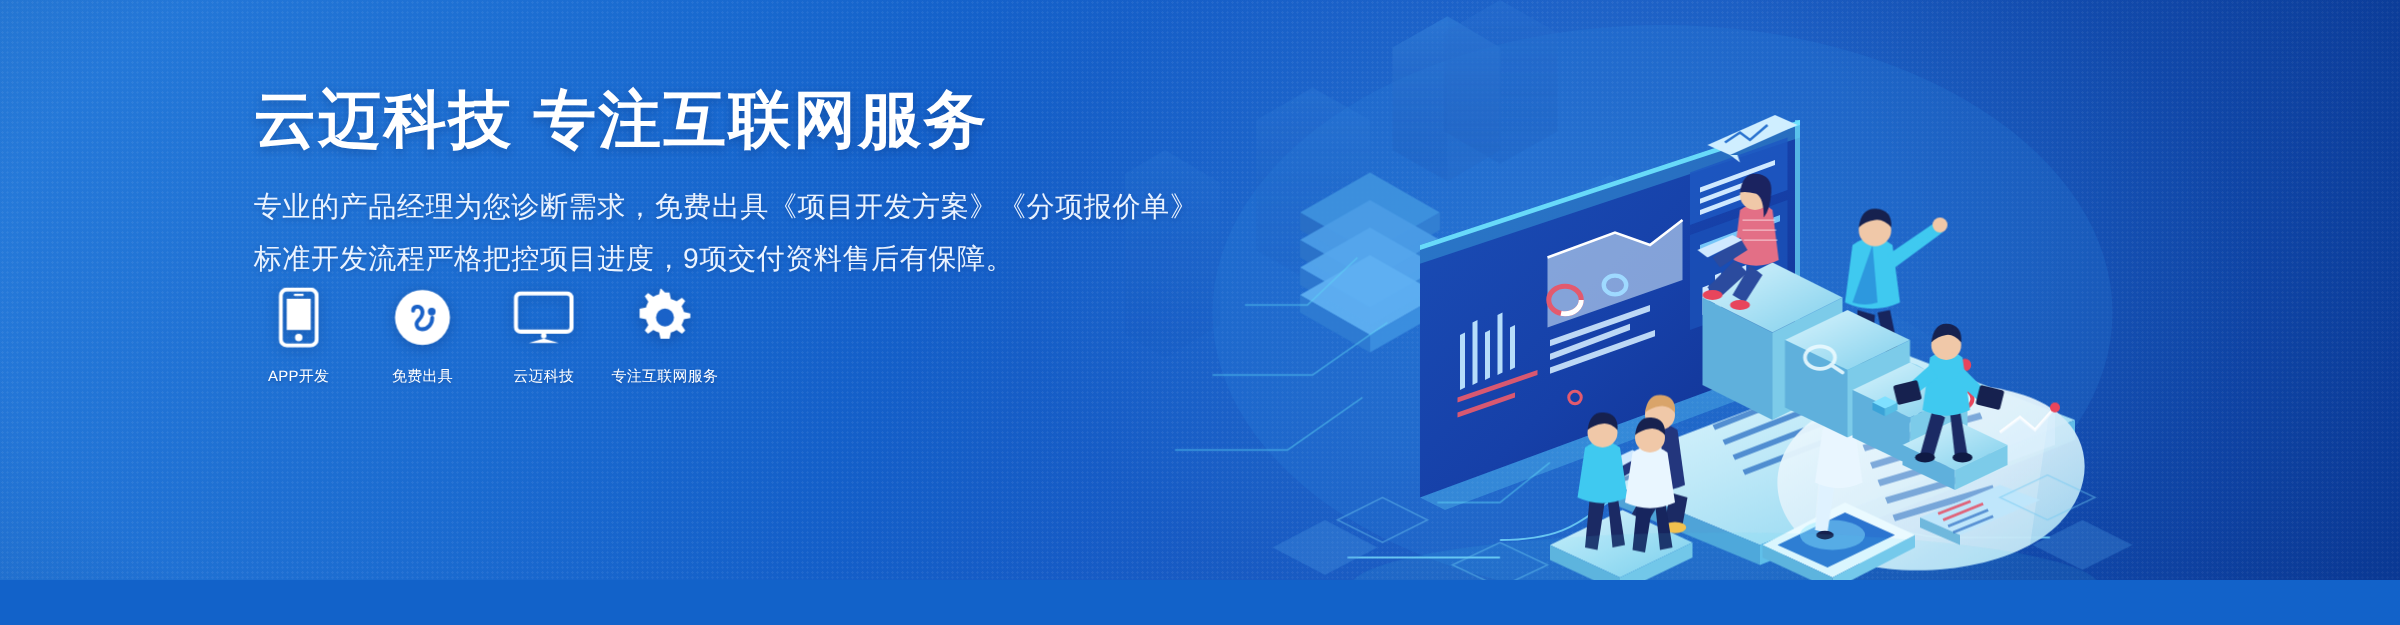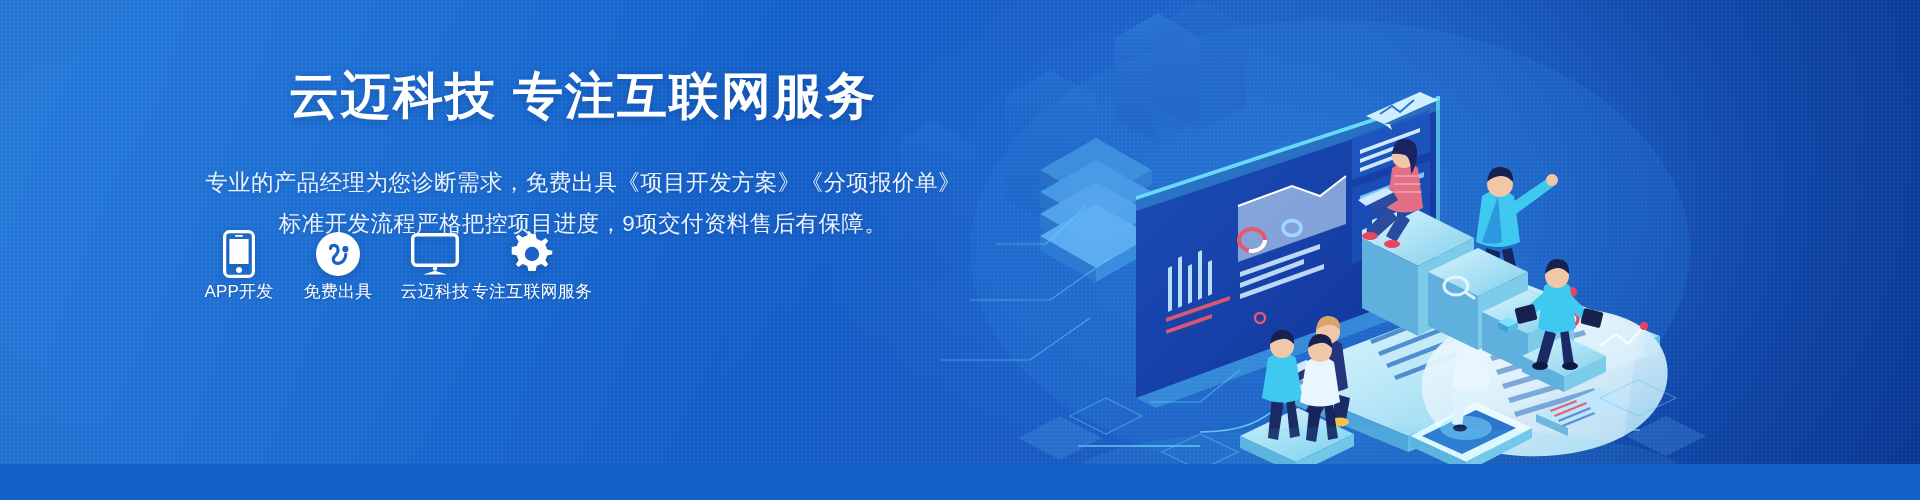--- a/index.html
+++ b/index.html
@@ -9,21 +9,20 @@
     background:#1262c9;
   }
 
   .banner{
     position:relative;
     width:1920px; height:464px;
     overflow:hidden;
     background:
       radial-gradient(ellipse 900px 560px at 68% 46%, rgba(42,128,220,0.55) 0%, rgba(22,92,196,0.15) 55%, rgba(10,62,160,0) 78%),
       linear-gradient(118deg,#1b74d8 0%, #1668cf 26%, #1258c4 52%, #0f4cb6 74%, #0c40a6 100%);
-    text-align: center;
   }
 
   
   .dots{
     position:absolute; inset:0;
     background-image:radial-gradient(rgba(255,255,255,0.055) 1px, transparent 1px);
     background-size:4px 4px;
     pointer-events:none;
   }
   
@@ -44,42 +43,42 @@
     z-index:6;
   }
   .headline{
     font-family:"Liberation Sans","DejaVu Sans",sans-serif;
     font-size:50px; font-weight:bold; color:#ffffff;
     letter-spacing:2px; line-height:1.12;
     text-shadow:0 2px 8px rgba(3,34,92,0.30);
     white-space:nowrap;
   }
   .sub{
-    margin-top:39px;
+    margin-top:22px;
     font-size:22.5px; color:#eaf3ff; line-height:1.74;
     letter-spacing:0.4px; font-weight:normal;
     text-shadow:0 1px 4px rgba(3,34,92,0.25);
     white-space:nowrap;
   }
   .sub div + div { margin-top:2px; }
 
   
   .services{
     position:absolute; left:203px; top:228px;
     display:flex; align-items:flex-start; gap:25px; z-index:6;
   }
   .svc{ width:72px; display:flex; flex-direction:column; align-items:center; }
   .svc .glyph{
     height:52px; width:52px;
     display:flex; align-items:center; justify-content:center;
     filter:drop-shadow(0 2px 5px rgba(3,34,92,0.30));
   }
   .svc .glyph svg{ display:block; }
   .svc .lbl{
-    font-size:17px; color:#ffffff;
+    margin-top:13px; font-size:12px; color:#ffffff;
     white-space:nowrap; letter-spacing:0.2px;
     text-shadow:0 1px 3px rgba(3,34,92,0.30);
   }
   .svc:nth-child(2){ margin-left:2px; }
 
   
   .art{ position:absolute; right:0; top:0; width:1020px; height:500px; z-index:3; }
   .art svg{ position:absolute; inset:0; }
 </style>
 </head>

